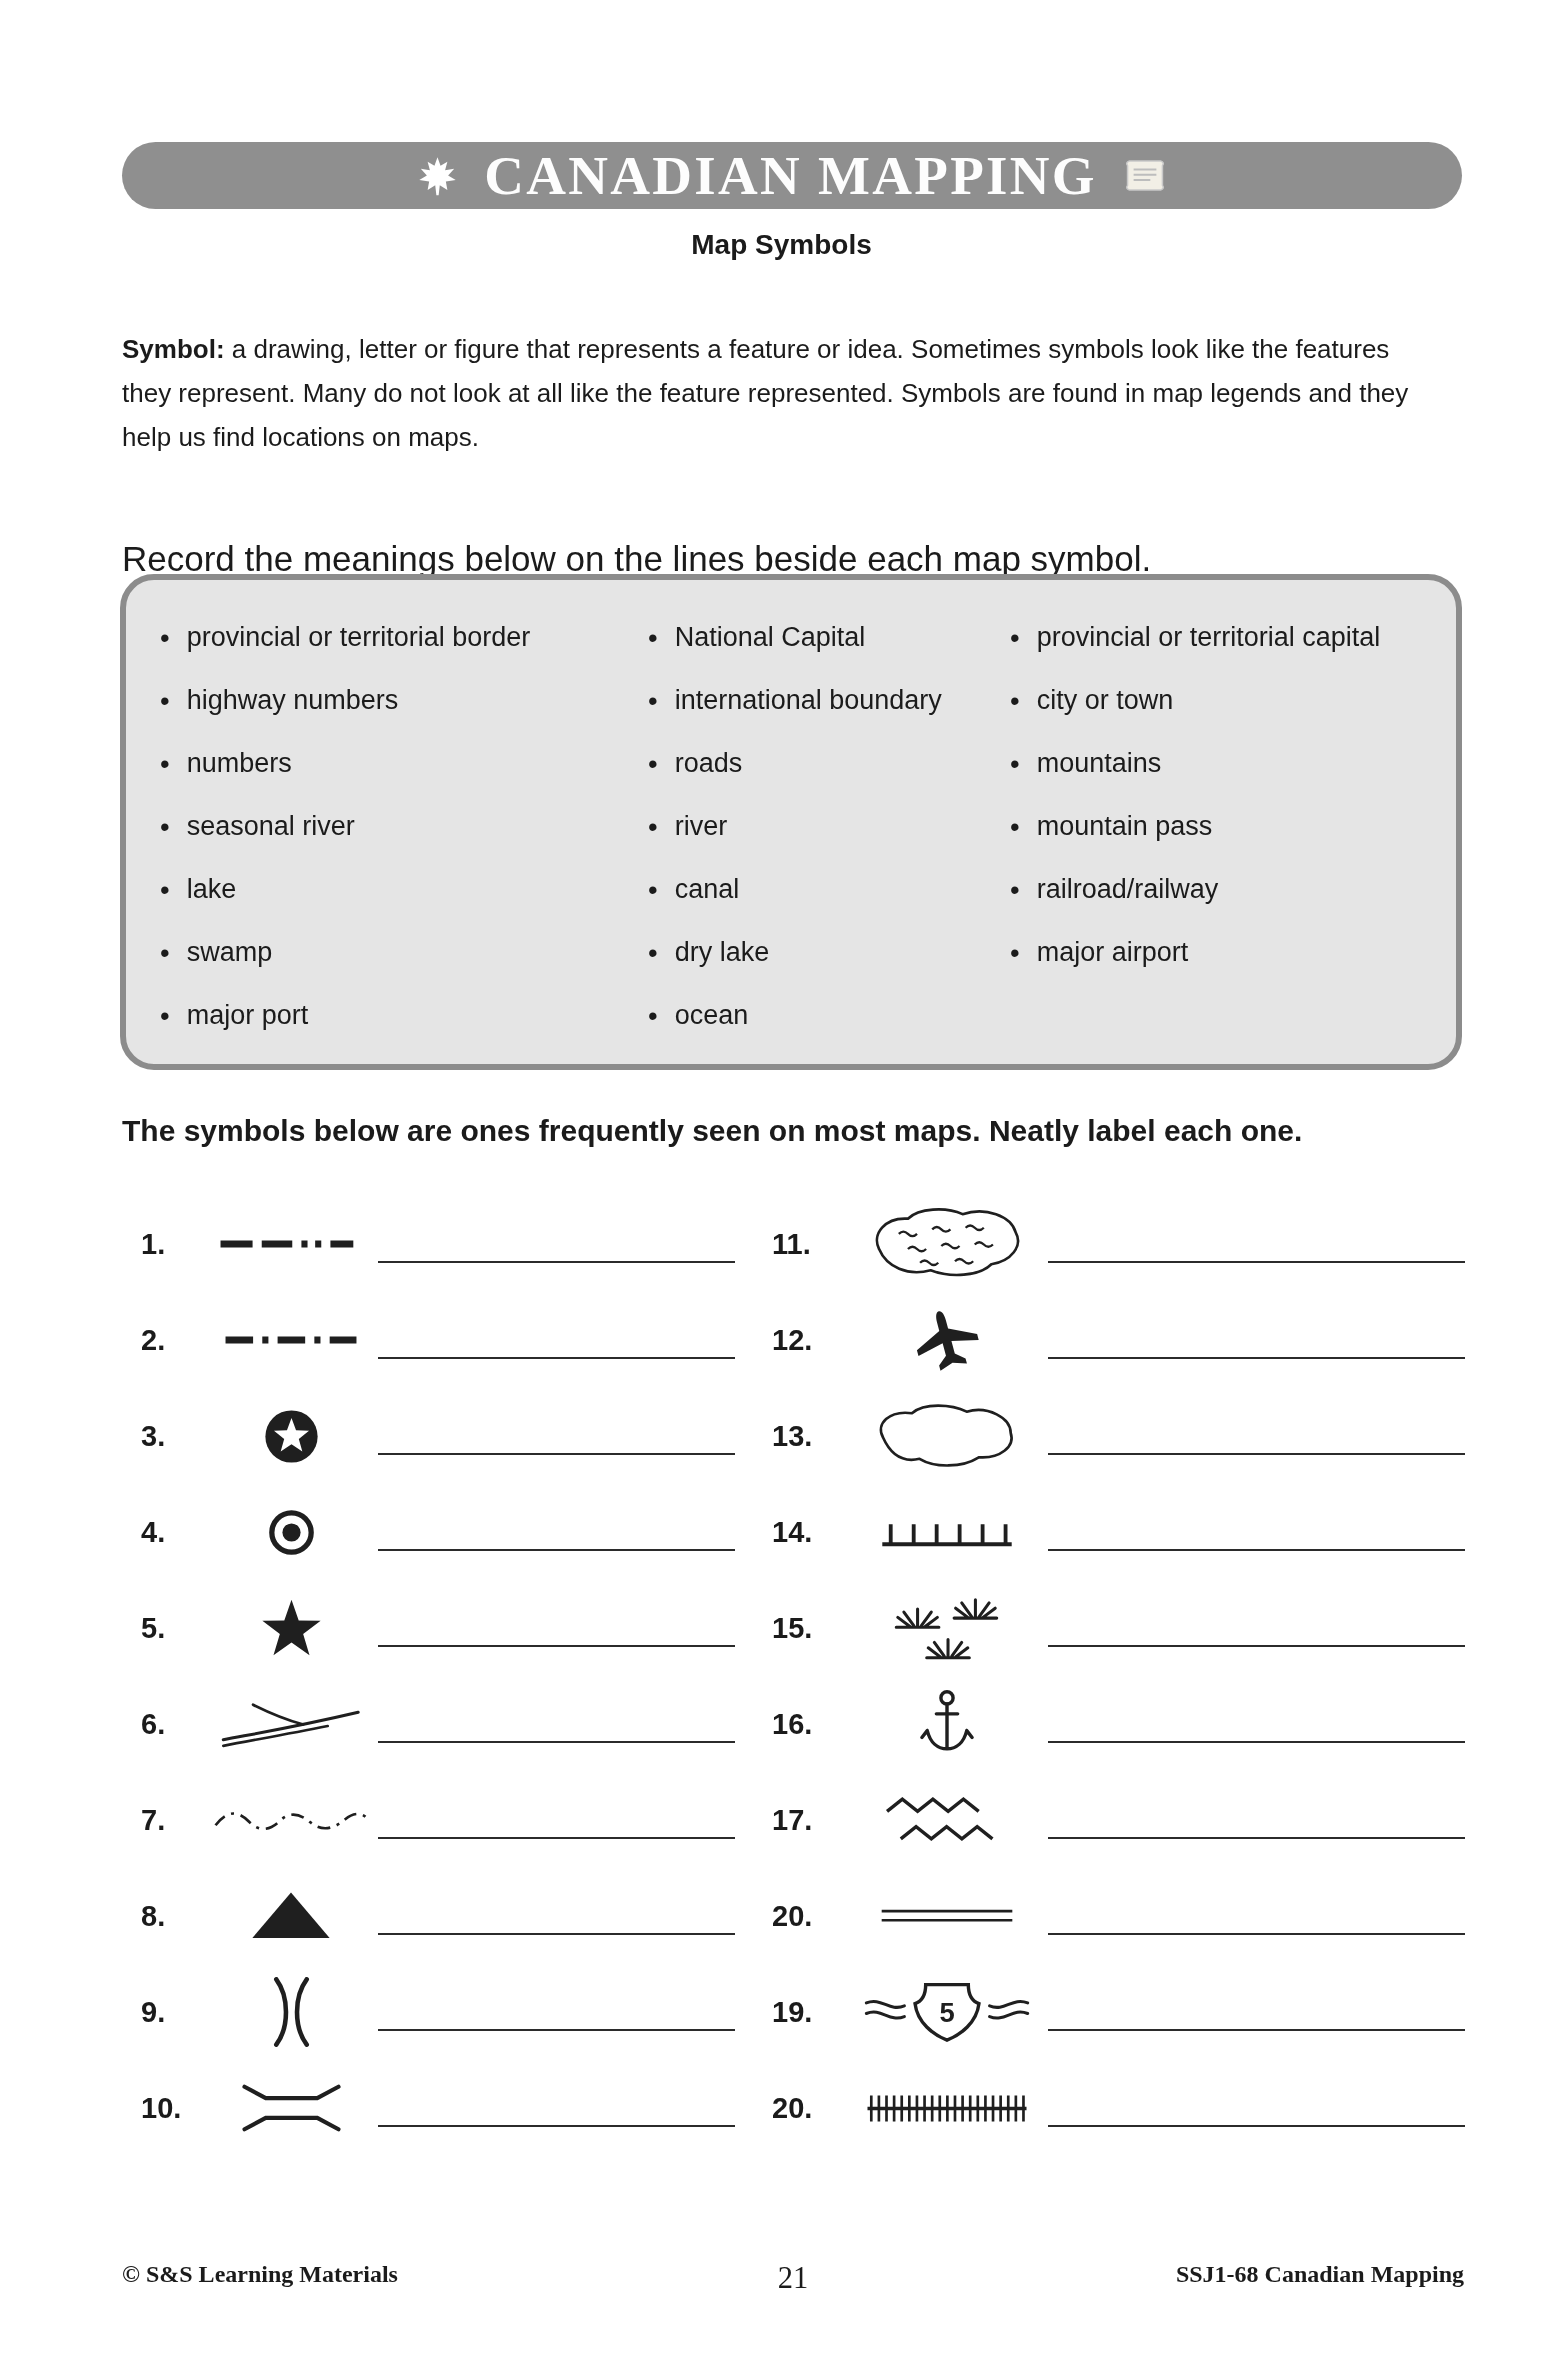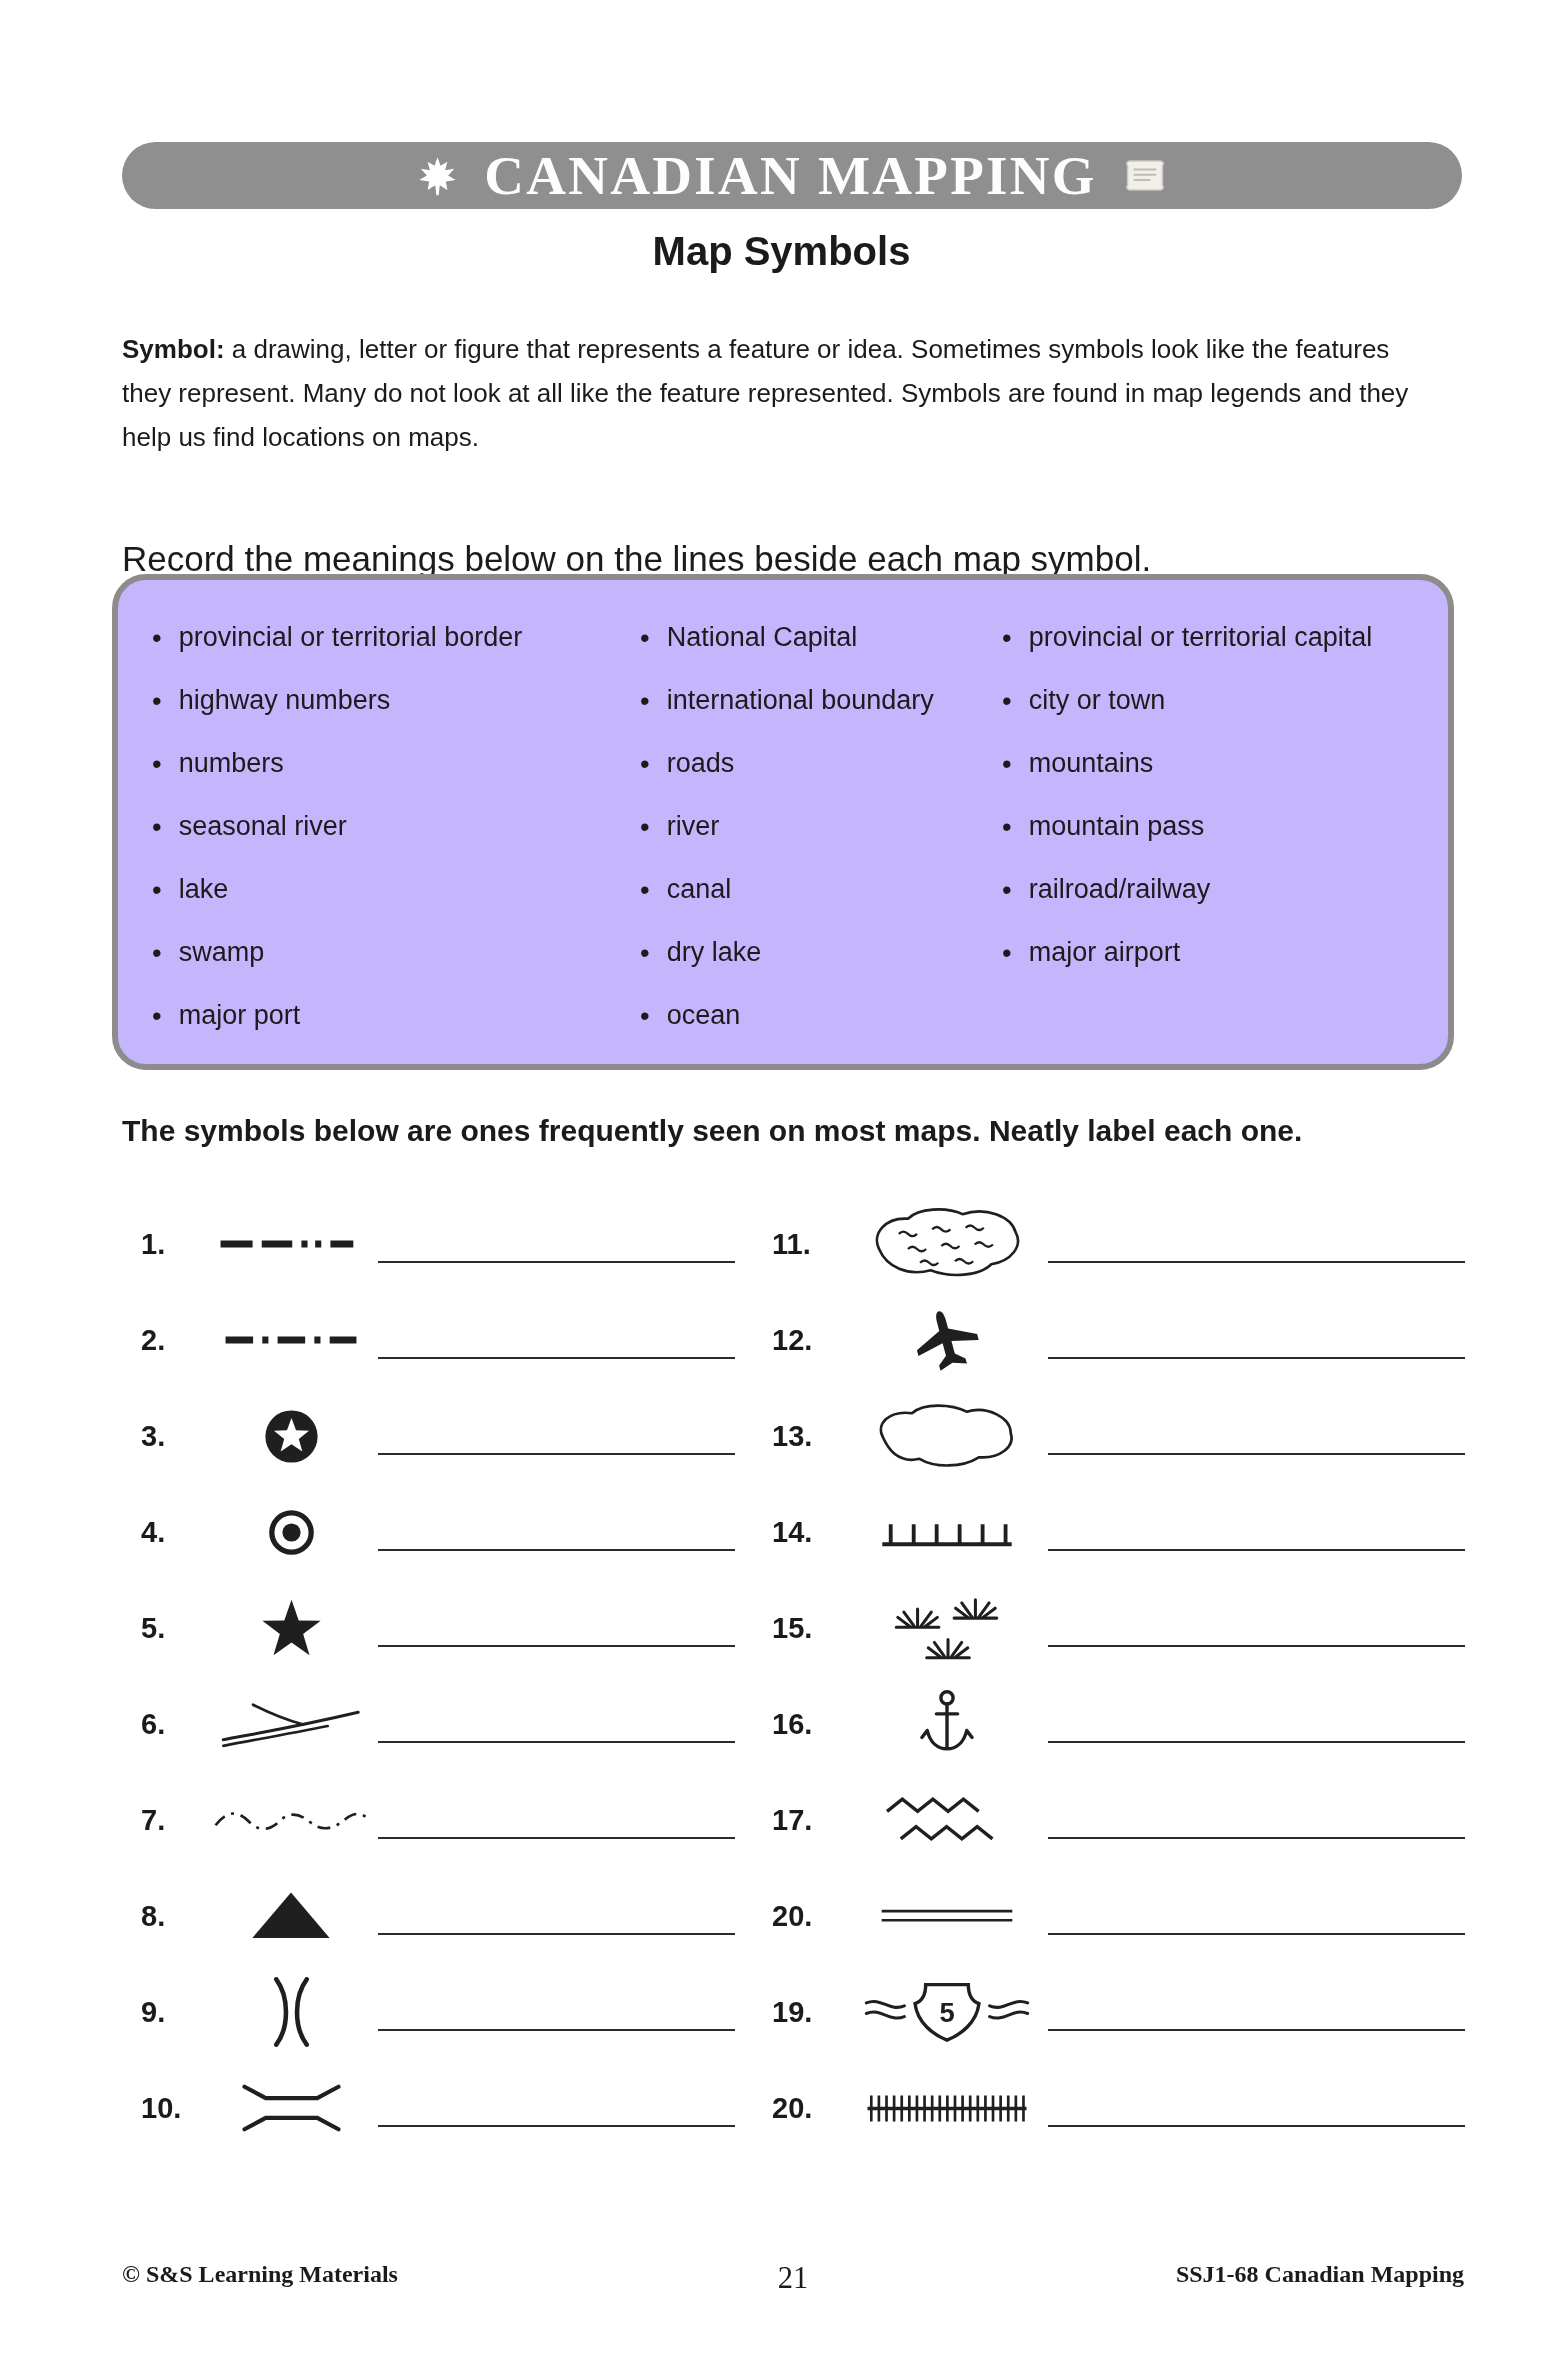--- a/index.html
+++ b/index.html
@@ -15,36 +15,36 @@
     background:#8f8f8f; border-radius:35px;
     display:flex; align-items:center; justify-content:center; gap:26px;
   }
   .banner-title {
     font-family:"Liberation Serif", serif; font-weight:700; font-size:55px;
     color:#fdfdfd; letter-spacing:2.3px; line-height:1; white-space:nowrap;
   }
 
   .page-title {
     position:absolute; left:0; top:229px; width:100%; text-align:center;
-    font-size:40px; font-weight:700;
+    font-size:28px; font-weight:700;
   }
 
   .intro {
     position:absolute; left:122px; top:327px; width:1298px;
     font-size:26px; line-height:44px;
   }
   .intro .lead { font-weight:700; }
   .record {
     position:absolute; left:122px; top:495px; font-size:35px;margin-top:44px;
   }
 
   
   .word-box {
-    position:absolute; left:112px; top:574px; width:1342px; height:496px;
-    border:6.9px solid #8c8c8c; border-radius:34px; background:#c4b5fd;
+    position:absolute; left:120px; top:574px; width:1342px; height:496px;
+    border:6.9px solid #8c8c8c; border-radius:34px; background:#e5e5e5;
   }
   .wb-col { position:absolute; top:26px; list-style:none; margin:0; padding:0; font-size:27px; }
   .wb-col li { display:flex; align-items:center; height:63px; white-space:nowrap; }
   .wb-col li::before { content:"\2022"; margin-right:17px; font-size:27.5px; }
   .wb-col1 { left:34px; }
   .wb-col2 { left:522px; }
   .wb-col3 { left:884px; }
 
   .symbols-heading {
     position:absolute; left:122px; top:1114px; font-size:30px; font-weight:700;

